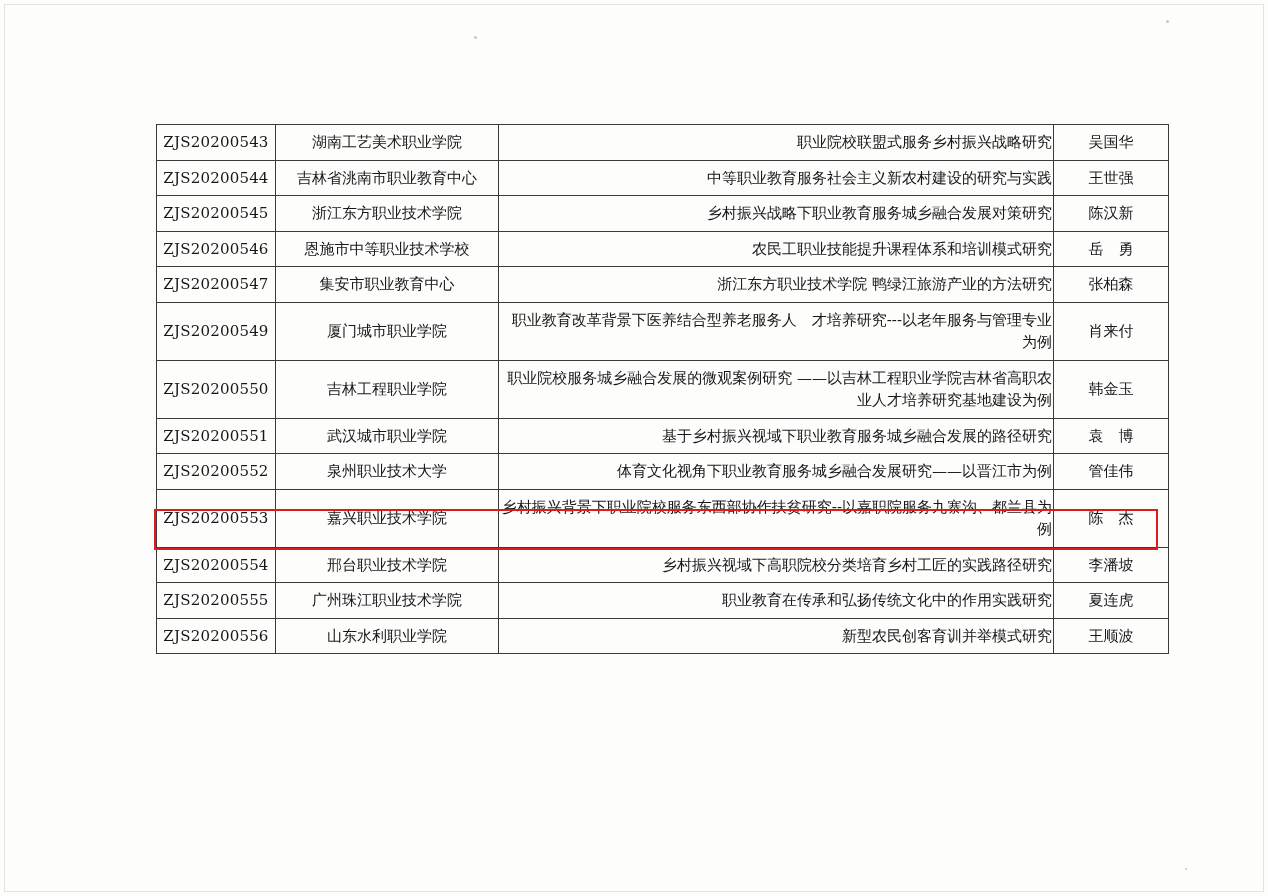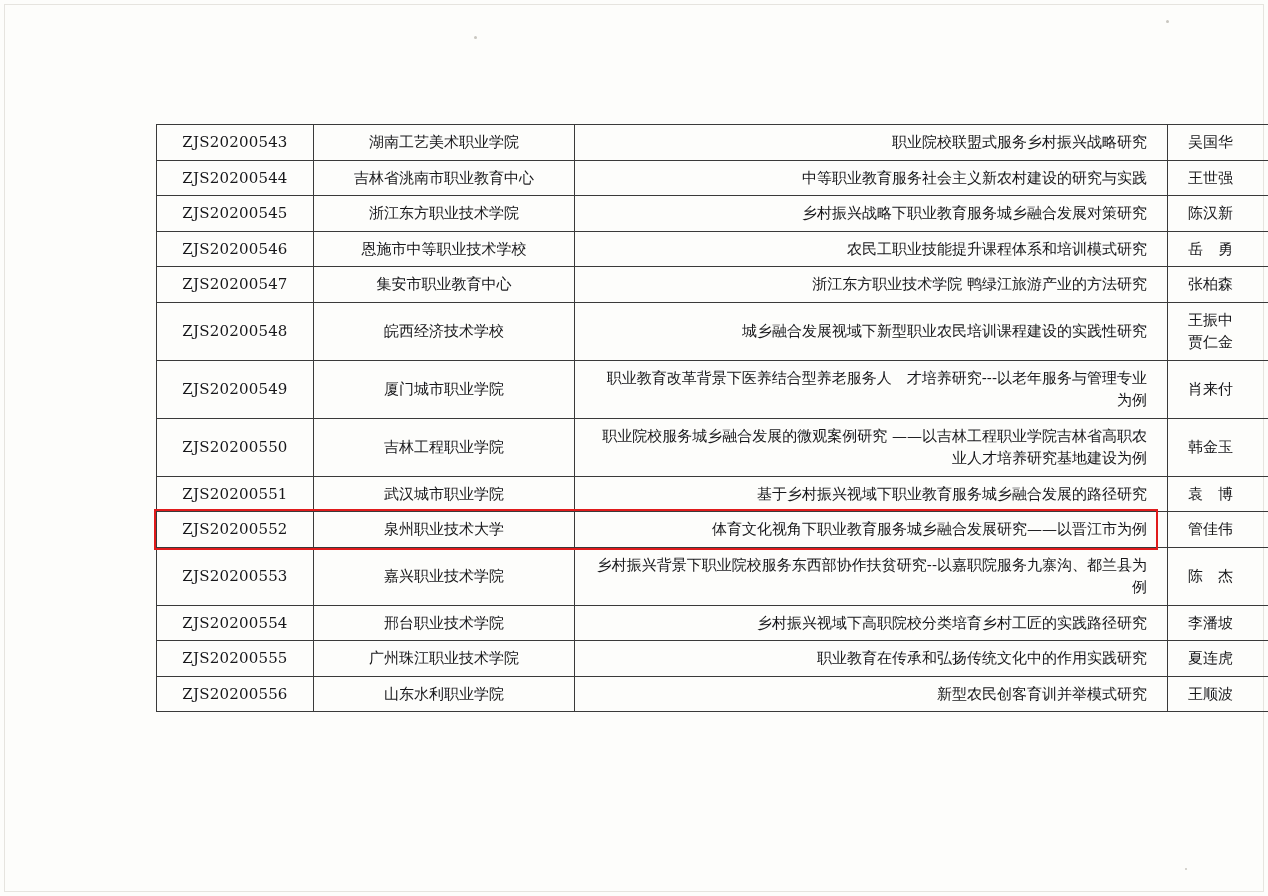--- a/index.html
+++ b/index.html
@@ -50,21 +50,21 @@
   table.doc-table {
     border-collapse: collapse;
     width: 1000px;
     table-layout: fixed;
   }
   table.doc-table td {
     border: 1px solid #3a3a3a;
     font-family: "DejaVu Serif", serif;
     font-size: 15px;
     color: #17171a;
-    padding: 6px 20px;
+    padding: 6px 1px;
     vertical-align: middle;
     line-height: 1.5;
   }
   td.col-code {
     width: 116px;
     text-align: center;
     white-space: nowrap;
     font-size: 14.5px;
     letter-spacing: 0.2px;
   }
@@ -73,21 +73,21 @@
     text-align: center;
     padding-left: 10px;
   }
   td.col-title {
     width: 552px;
     text-align: right;
     padding-left: 10px;
   }
   td.col-person {
     width: 112px;
-    text-align: left;
+    text-align: center;
     white-space: nowrap;
   }
   .two-line { line-height: 1.5; }
   .person-stack { line-height: 1.45; }
   .org-center { text-align: center; }
 
   
   tr.highlight td {
     position: relative;
     border-radius: 9px;
@@ -142,27 +142,20 @@
           <td class="col-person">岳　勇</td>
         </tr>
 
         <tr>
           <td class="col-code">ZJS20200547</td>
           <td class="col-org org-center">集安市职业教育中心</td>
           <td class="col-title">浙江东方职业技术学院 鸭绿江旅游产业的方法研究</td>
           <td class="col-person">张柏森</td>
         </tr>
 
-        <tr>
-          <td class="col-code">ZJS20200548</td>
-          <td class="col-org org-center">皖西经济技术学校</td>
-          <td class="col-title">城乡融合发展视域下新型职业农民培训课程建设的实践性研究</td>
-          <td class="col-person person-stack" style="white-space:pre-line">王振中
-贾仁金</td>
-        </tr>
 
         <tr>
           <td class="col-code">ZJS20200549</td>
           <td class="col-org org-center">厦门城市职业学院</td>
           <td class="col-title two-line">职业教育改革背景下医养结合型养老服务人　才培养研究---以老年服务与管理专业为例</td>
           <td class="col-person">肖来付</td>
         </tr>
 
         <tr>
           <td class="col-code">ZJS20200550</td>

